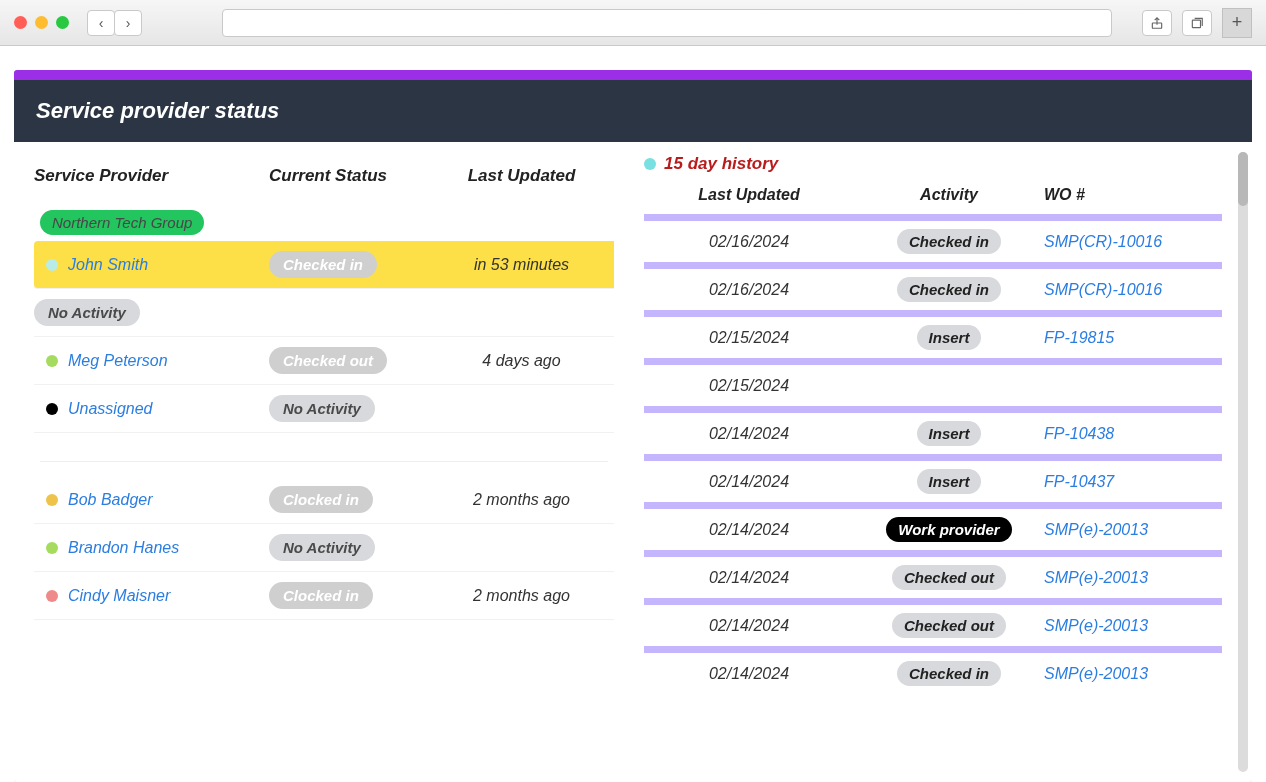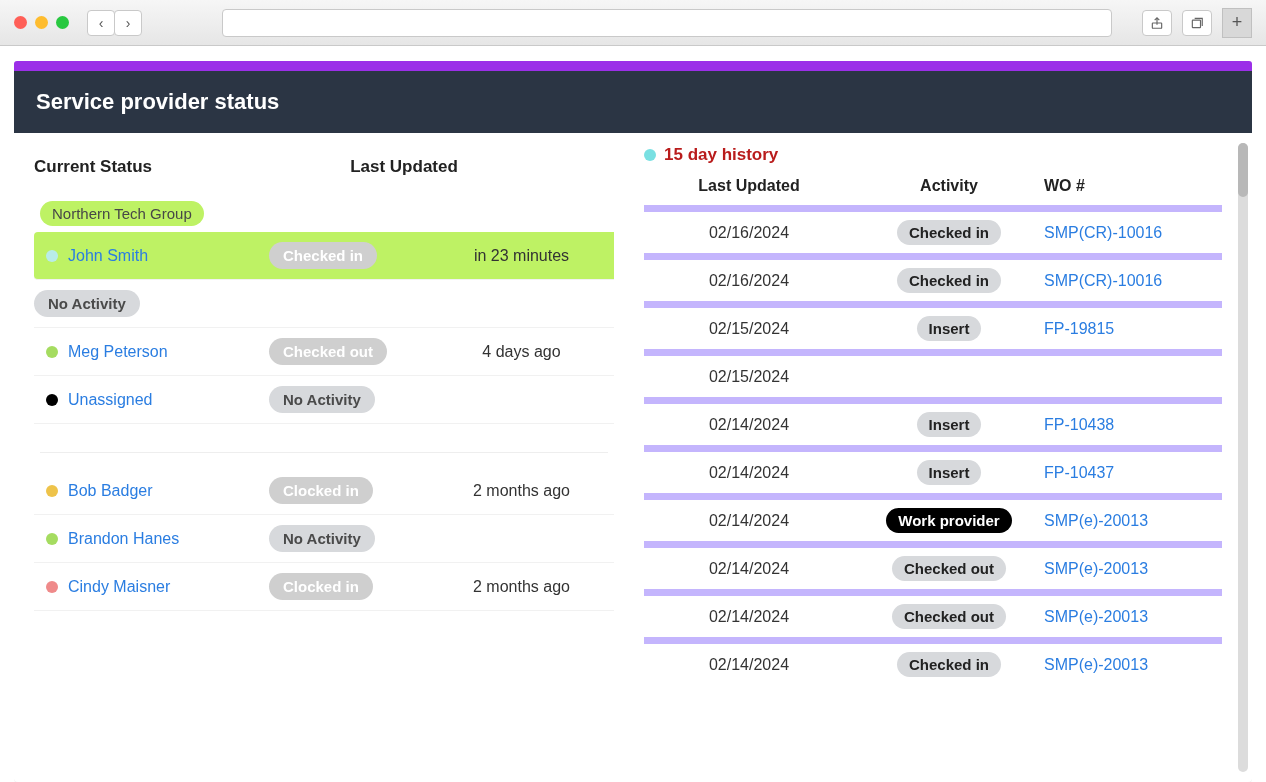--- a/index.html
+++ b/index.html
@@ -42,23 +42,24 @@
     width:30px;height:26px;border:1px solid #c9c9c9;border-radius:4px;
     background:#fff;display:flex;align-items:center;justify-content:center;color:#555;
   }
   .new-tab{
     width:30px;height:30px;background:#d8d8d8;border:1px solid #c0c0c0;
     display:flex;align-items:center;justify-content:center;color:#555;font-size:18px;
   }
 
   
   .page-wrap{
-    padding: 15px 14px 0 14px;
+    padding: 24px 14px 0 14px;
     height: calc(782px - 46px);
     background:#fff;
+    font-style:italic;
   }
   .accent-bar{height:10px;background:#9b2fe8;border-radius:3px 3px 0 0;}
   .card{
     background:#fff;border-radius:0 0 4px 4px;
     box-shadow:0 1px 0 rgba(0,0,0,.06);
     height: calc(100% - 10px);
     position:relative;
     overflow:hidden;
   }
   .card-header{
@@ -75,30 +76,30 @@
   
   .left-head{
     display:flex;font-weight:700;color:#222;font-size:17px;
     padding:6px 0 18px 0;
   }
   .col-sp{flex:0 0 235px;}
   .col-cs{flex:0 0 180px;}
   .col-lu{flex:1;text-align:center;padding-right:20px;}
 
   .group-chip{
-    display:inline-block;background:#bef264;color:#474747;
+    display:inline-block;background:#22c55e;color:#474747;
     padding:4px 12px;border-radius:14px;font-size:15px;
     margin:6px 0 6px 6px;
   }
   .prov-row{
     display:flex;align-items:center;height:48px;
     border-bottom:1px solid #f1f1f1;
   }
   .prov-row.selected{
-    background:#bef264;border-radius:4px 0 0 4px;
+    background:#fde047;border-radius:4px 0 0 4px;
   }
   .prov-name-cell{flex:0 0 235px;display:flex;align-items:center;gap:10px;padding-left:12px;}
   .dot{width:12px;height:12px;border-radius:50%;}
   .prov-name-text{color:#2a7de1;font-size:16px;}
   .prov-status-cell{flex:0 0 180px;}
   .prov-upd-cell{flex:1;text-align:center;font-size:16px;color:#333;padding-right:20px;}
   .status-pill{
     display:inline-block;padding:5px 14px;border-radius:14px;
     background:#d7d9dc;color:#4a4a4a;font-size:15px;font-weight:600;
   }
@@ -167,30 +168,31 @@
 
 <div class="page-wrap">
   <div class="accent-bar"></div>
   <div class="card">
     <div class="card-header">Service provider status</div>
 
     <div class="content">
 
       <div class="left-pane">
         <div class="left-head">
+          <div class="col-sp">Service Provider</div>
           <div class="col-cs">Current Status</div>
           <div class="col-lu">Last Updated</div>
         </div>
         <div id="groups-host"><span class="group-chip">Northern Tech Group</span><div class="prov-row selected">
               <div class="prov-name-cell">
                 <span class="dot" style="background: rgb(185, 236, 233);"></span>
                 <span class="prov-name-text">John Smith</span>
               </div>
               <div class="prov-status-cell"><span class="status-pill white">Checked in</span></div>
-              <div class="prov-upd-cell">in 23 minutes</div>
+              <div class="prov-upd-cell">in 53 minutes</div>
             </div><div class="prov-row">
               <div class="prov-status-cell"><span class="status-pill">No Activity</span></div>
               <div class="prov-upd-cell"></div>
             </div><div class="prov-row">
               <div class="prov-name-cell">
                 <span class="dot" style="background: rgb(165, 220, 96);"></span>
                 <span class="prov-name-text">Meg Peterson</span>
               </div>
               <div class="prov-status-cell"><span class="status-pill white">Checked out</span></div>
               <div class="prov-upd-cell">4 days ago</div>

